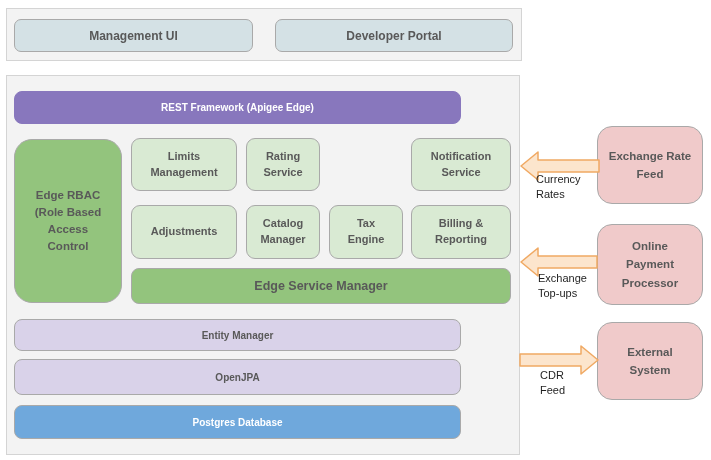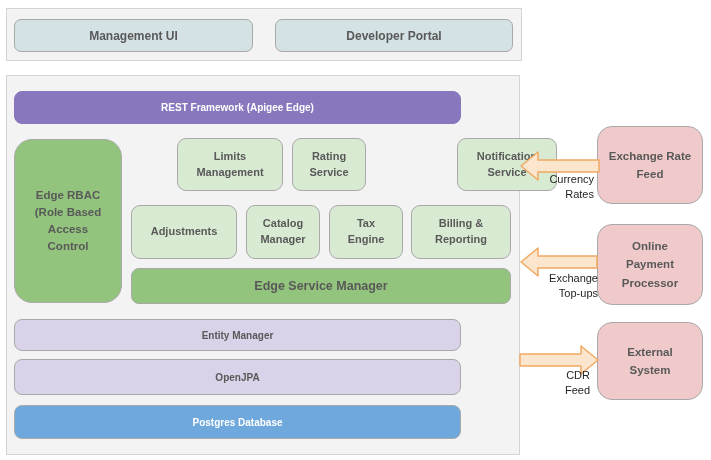--- a/index.html
+++ b/index.html
@@ -23,34 +23,34 @@
   #bar-entity{top:243px;height:32px;background:var(--lavender_fill,#d9d2e9);}
   #bar-openjpa{top:283px;height:36px;background:var(--lavender_fill,#d9d2e9);}
   #bar-postgres{top:329px;height:34px;background:var(--blue_fill,#6fa8dc);color:#ffffff;}
 
   #box-rbac{left:7px;top:63px;width:108px;height:164px;background:var(--green_fill,#93c47d);
             border:1px solid var(--border_gray,#a9a9a9);border-radius:18px;font-size:11.5px;
             line-height:1.5;white-space:pre-line;}
 
   .svc{background:var(--light_green_fill,#d9ead3);border:1px solid var(--border_gray,#a9a9a9);
        border-radius:9px;font-size:11px;line-height:1.45;padding:2px 8px;}
-  .row1{top:62px;height:53px;margin-left:46px;} .row2{top:129px;height:54px;}
+  .row1{top:62px;height:53px;} .row2{top:129px;height:54px;}
   .col1{left:124px;width:106px;} .col2{left:239px;width:74px;}
   .col3{left:322px;width:74px;} .col4{left:404px;width:100px;}
 
   #bar-esm{left:124px;top:192px;width:380px;height:36px;background:var(--green_fill,#93c47d);
            border:1px solid var(--border_gray,#a9a9a9);border-radius:8px;font-size:12.5px;}
 
   .ext-box{background:var(--pink_fill,#f0caca);border:1.5px solid var(--border_gray,#a9a9a9);
            border-radius:15px;font-size:11.5px;line-height:1.6;padding:4px 10px;}
   #box-exchange{left:597px;top:126px;width:106px;height:78px;}
   #box-payment{left:597px;top:224px;width:106px;height:81px;}
   #box-external{left:597px;top:322px;width:106px;height:78px;}
 
-  .flow-label{position:absolute;font-size:11px;font-weight:normal;color:#1f1f1f;line-height:1.35;text-align:right;}
+  .flow-label{position:absolute;font-size:11px;font-weight:normal;color:#1f1f1f;line-height:1.35;}
   #label-currency{left:536px;top:172px;width:58px;}
   #label-prepaid{left:538px;top:271px;width:60px;}
   #label-cdr{left:540px;top:368px;width:50px;}
 
   #arrow-layer{position:absolute;left:0;top:0;width:711px;height:460px;pointer-events:none;}
   .flow-arrow{fill:var(--arrow_fill,#fce5cd);stroke:var(--arrow_border,#f0a963);stroke-width:1.5;stroke-linejoin:round;}
 </style>
 </head>
 <body>
 

